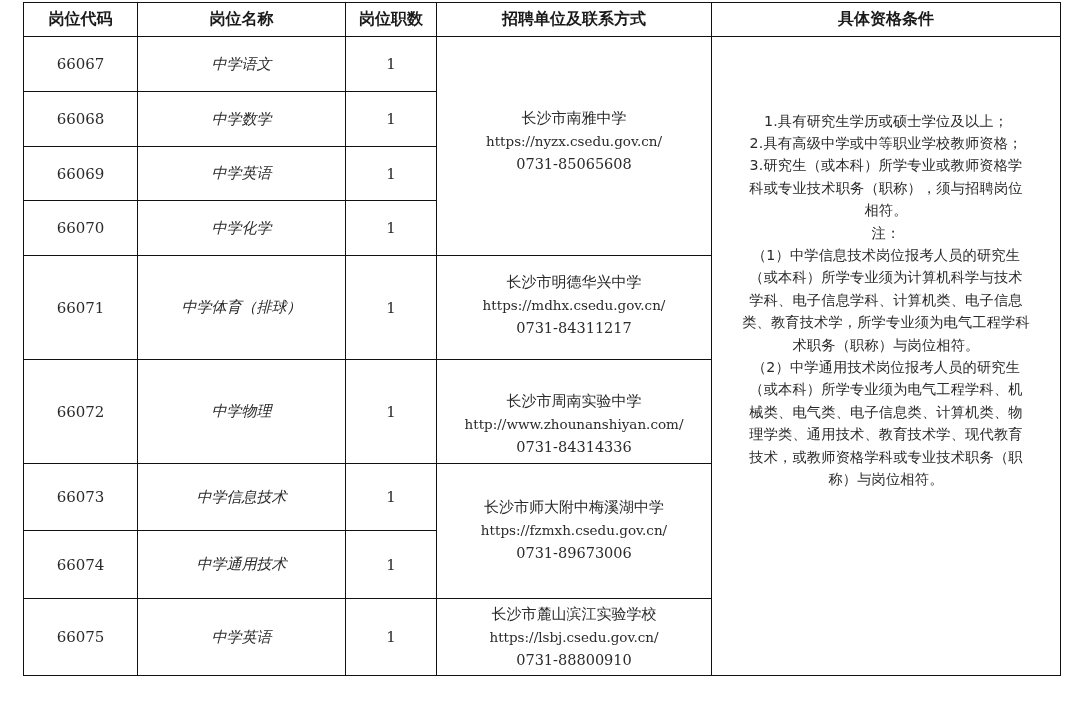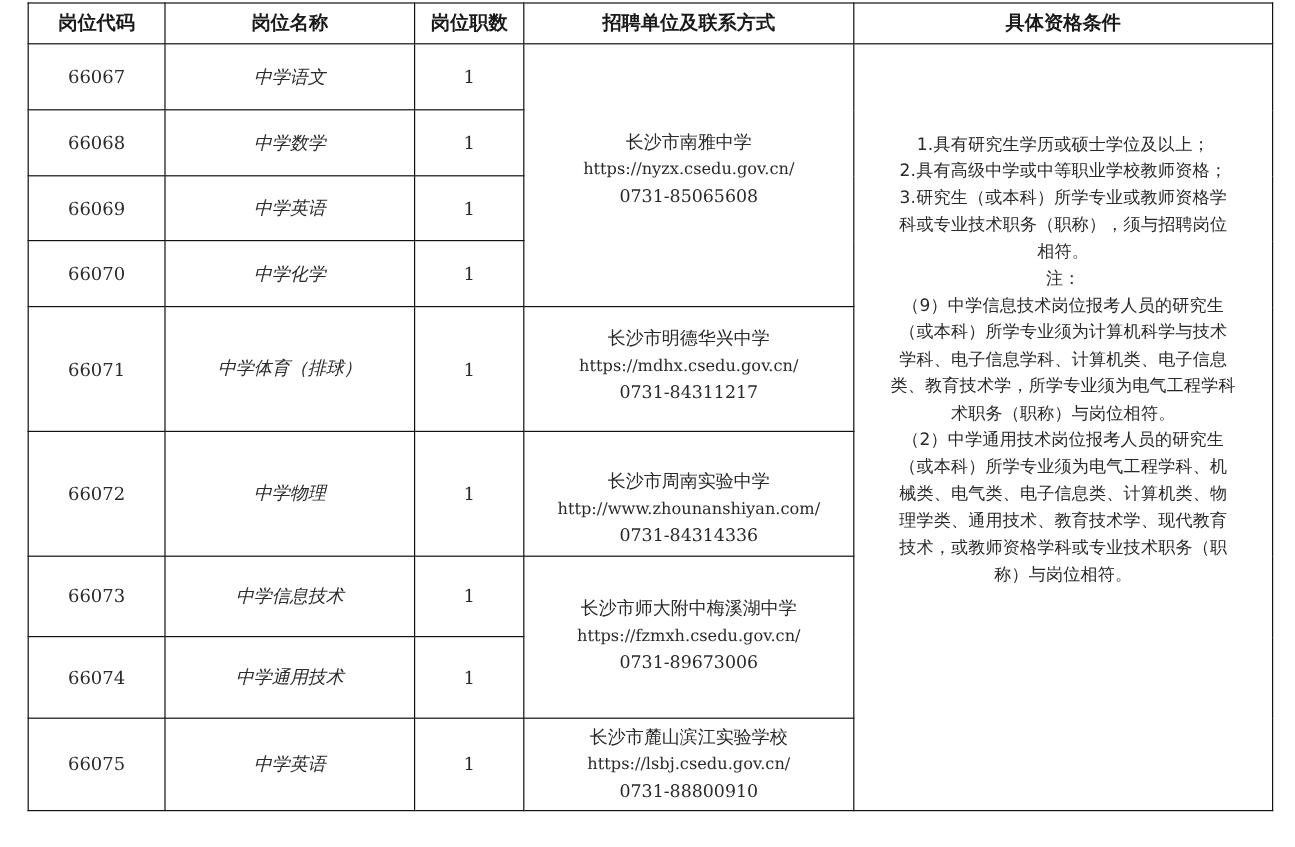--- a/index.html
+++ b/index.html
@@ -67,21 +67,21 @@
         <div class="url">https://nyzx.csedu.gov.cn/</div>
         <div class="phone">0731-85065608</div>
       </td>
       <td class="req" rowspan="9">
         <span class="line">1.具有研究生学历或硕士学位及以上；</span>
         <span class="line">2.具有高级中学或中等职业学校教师资格；</span>
         <span class="line">3.研究生（或本科）所学专业或教师资格学</span>
         <span class="line">科或专业技术职务（职称），须与招聘岗位</span>
         <span class="line">相符。</span>
         <span class="line">注：</span>
-        <span class="line">（9）中学信息技术岗位报考人员的研究生</span>
+        <span class="line">（1）中学信息技术岗位报考人员的研究生</span>
         <span class="line">（或本科）所学专业须为计算机科学与技术</span>
         <span class="line">学科、电子信息学科、计算机类、电子信息</span>
         <span class="line">类、教育技术学，所学专业须为电气工程学科</span>
         <span class="line">术职务（职称）与岗位相符。</span>
         <span class="line">（2）中学通用技术岗位报考人员的研究生</span>
         <span class="line">（或本科）所学专业须为电气工程学科、机</span>
         <span class="line">械类、电气类、电子信息类、计算机类、物</span>
         <span class="line">理学类、通用技术、教育技术学、现代教育</span>
         <span class="line">技术，或教师资格学科或专业技术职务（职</span>
         <span class="line">称）与岗位相符。</span>

